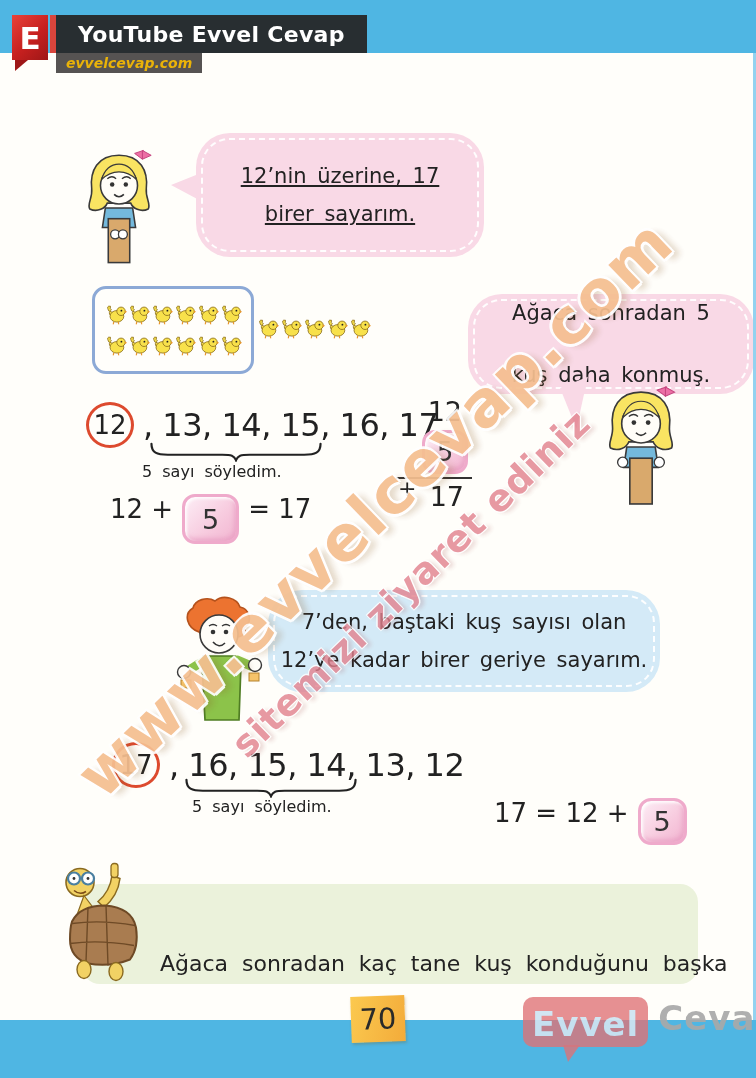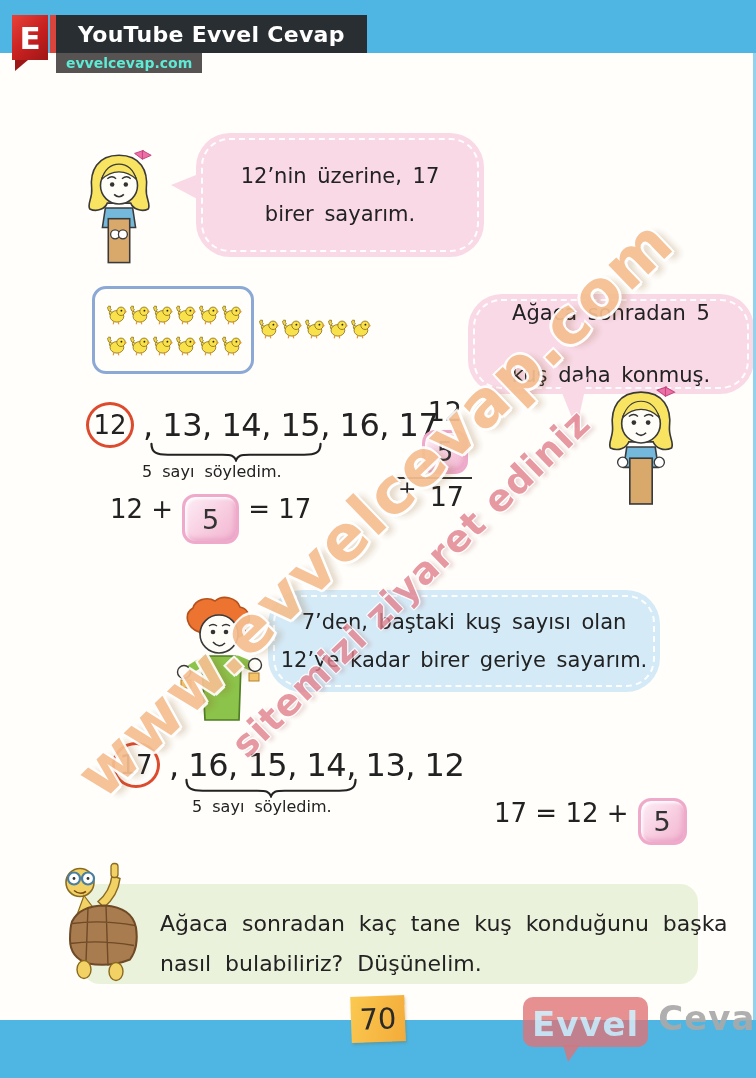--- a/index.html
+++ b/index.html
@@ -15,30 +15,30 @@
     color:#fff; font-weight:bold; font-size:31px; display:flex; align-items:center; justify-content:center;
   }
   .e-logo::after { content:""; position:absolute; left:3px; bottom:-11px;
     border-left:13px solid #9e1717; border-bottom:11px solid transparent; }
   .e-strip { position:absolute; left:50px; top:15px; width:6px; height:38px; background:#d9453c; z-index:52; }
   .title-bar { position:absolute; left:56px; top:15px; height:38px; padding:0 22px; z-index:52;
     background:rgba(38,36,35,0.93); display:flex; align-items:center; }
   .title-bar span { color:#fff; font-size:22px; font-weight:600; letter-spacing:0.3px; }
   .subtitle-bar { position:absolute; left:56px; top:53px; height:20px; padding:0 10px; z-index:52;
     background:rgba(72,68,67,0.92); display:flex; align-items:center; }
-  .subtitle-bar span { color:#5eead4; font-size:14px; font-weight:600; }
+  .subtitle-bar span { color:#eab308; font-size:14px; font-weight:600;font-style:italic; }
   .right-edge { position:absolute; right:0; top:52px; width:3px; height:968px; background:#93d2ef; z-index:12; }
   
   .bubble { position:absolute; background:#f9d9e6; border-radius:34px; z-index:3;
     display:flex; flex-direction:column; align-items:center; justify-content:center; text-align:center; }
   .bubble::before { content:""; position:absolute; inset:5px; border:2px dashed rgba(255,255,255,0.95);
     border-radius:28px; pointer-events:none; }
   .bubble.blue { background:#d4eaf7; }
   .bubble .line { font-size:21px; line-height:38px; color:#222; word-spacing:4px; white-space:nowrap; }
-  .bubble1 { left:196px; top:133px; width:288px; height:124px; }
+  .bubble1 { left:196px; top:133px; width:288px; height:124px;text-decoration:underline; }
   .bubble1 .tail { position:absolute; left:-25px; top:40px; width:0; height:0;
     border-top:12px solid transparent; border-bottom:16px solid transparent; border-right:30px solid #f9d9e6; }
   .bubble2 { left:468px; top:294px; width:286px; height:100px;justify-content:space-between; }
   .bubble2 .tail { position:absolute; left:92px; top:94px; width:0; height:0;
     border-top:44px solid #f9d9e6; border-right:30px solid transparent;
     transform:rotate(-22deg); transform-origin:top left; }
   .bubble3 { left:268px; top:590px; width:392px; height:102px; }
   
   .char { position:absolute; z-index:4; }
   
@@ -286,21 +286,20 @@
     <path d="M2,2 C2,12 8,14 20,14 L80,14 C90,14 93,15 95,20 C97,15 100,14 110,14 L170,14 C182,14 188,12 188,2" fill="none" stroke="#222" stroke-width="2.4" stroke-linecap="round"></path>
   </svg>
   <div class="caption caption2">5 sayı söyledim.</div>
   <div class="eq-row eq2">
     <span>17 = 12 +</span>
     <span class="answer-box">5</span>
   </div>
 
   <div class="think-box">
     <div class="line">Ağaca sonradan kaç tane kuş konduğunu başka</div>
-    <div class="line">nasıl bulabiliriz? Düşünelim.</div>
   </div>
   <svg class="char" style="left:50px; top:858px; z-index:5;" width="100" height="128" viewBox="0 0 100 125">
     <path d="M48,42 Q60,32 62,16 L70,19 Q68,36 54,48 Z" fill="#f2d264" stroke="#8a6a20" stroke-width="1.5"></path>
     <rect x="61" y="4" width="7" height="14" rx="3" fill="#f2d264" stroke="#8a6a20" stroke-width="1.3"></rect>
     <circle cx="30" cy="23" r="14" fill="#f2d264" stroke="#8a6a20" stroke-width="1.6"></circle>
     <circle cx="24" cy="19" r="6" fill="#fff" stroke="#4a7fa0" stroke-width="2.2"></circle>
     <circle cx="38" cy="19" r="6" fill="#fff" stroke="#4a7fa0" stroke-width="2.2"></circle>
     <circle cx="24" cy="19" r="1.4" fill="#333"></circle>
       <circle cx="38" cy="19" r="1.4" fill="#333"></circle>
     <path d="M24,31 q6,5 12,1" stroke="#7a4a16" stroke-width="1.6" fill="none"></path>

